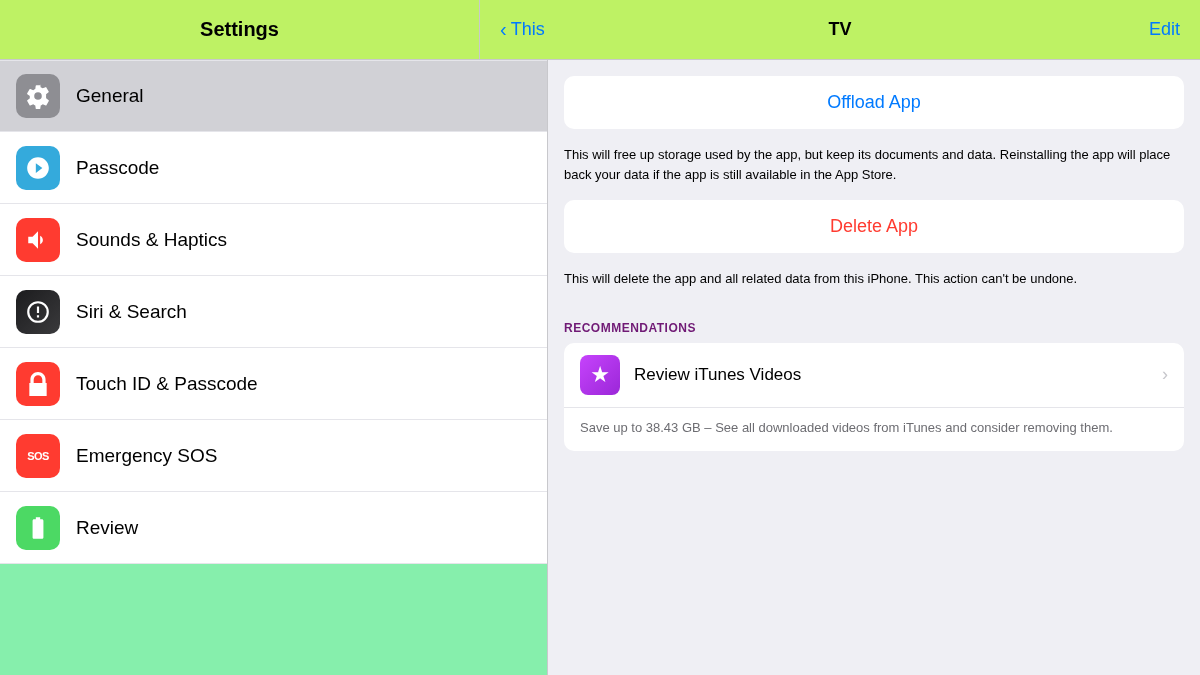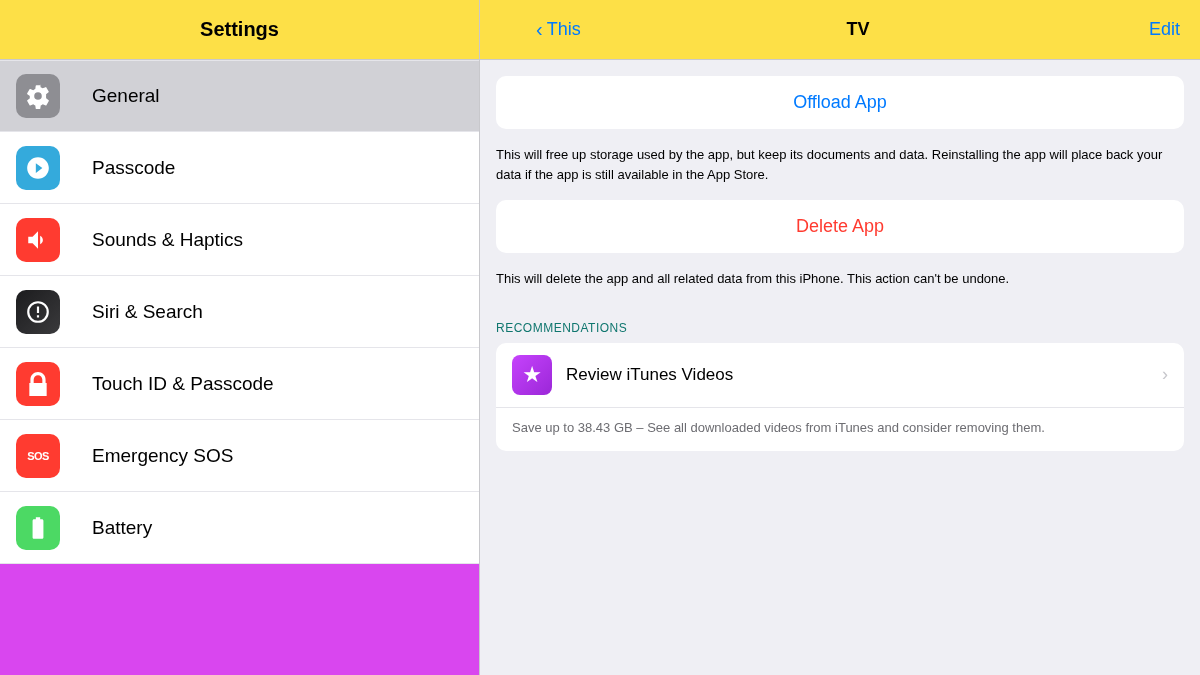--- a/index.html
+++ b/index.html
@@ -10,23 +10,22 @@
       height: 675px;
       overflow: hidden;
       display: flex;
       flex-direction: column;
     }
 
     
     .top-header {
       display: flex;
       height: 60px;
-      background: #fde047;
+      background: #bef264;
       border-bottom: 1px solid #c8c8cc;
-      gap: 36px;
     }
     .left-panel-header {
       width: 480px;
       display: flex;
       align-items: center;
       justify-content: center;
       border-right: 1px solid #c8c8cc;
     }
     .left-panel-header h1 {
       font-size: 20px;
@@ -69,22 +68,22 @@
 
     
     .main-content {
       display: flex;
       flex: 1;
       overflow: hidden;
     }
 
     
     .left-panel {
-      width: 480px;
-      background: #d946ef;
+      width: 548px;
+      background: #86efac;
       border-right: 1px solid #c8c8cc;
       overflow-y: auto;
     }
     .settings-item {
       display: flex;
       align-items: center;
       padding: 12px 16px;
       background: #fff;
       border-bottom: 1px solid #e5e5ea;
       cursor: pointer;
@@ -96,21 +95,21 @@
     .settings-item:first-child {
       border-top: 1px solid #e5e5ea;
     }
     .icon-wrap {
       width: 44px;
       height: 44px;
       border-radius: 10px;
       display: flex;
       align-items: center;
       justify-content: center;
-      margin-right: 32px;
+      margin-right: 16px;
       flex-shrink: 0;
     }
     .icon-wrap svg {
       width: 26px;
       height: 26px;
       fill: #fff;
     }
     .item-label {
       font-size: 19px;
       color: #000;
@@ -157,22 +156,22 @@
 
     .description-text {
       font-size: 13px;
       color: #000000;
       padding: 8px 16px 16px 16px;
       line-height: 1.5;
     }
 
     .section-header {
       font-size: 12px;
-      font-weight: 400;
-      color: #0f766e;
+      font-weight: 700;
+      color: #701a75;
       text-transform: uppercase;
       padding: 16px 32px 8px 16px;
       letter-spacing: 0.5px;
     }
 
     .recommendation-card {
       background: #fff;
       margin: 0 16px 4px 16px;
       border-radius: 10px;
       overflow: hidden;
@@ -288,21 +287,21 @@
       </div>
       <span class="item-label">Emergency SOS</span>
     </div>
 
     <div class="settings-item">
       <div class="icon-wrap icon-battery" style="background: #4cd964;">
         <svg viewBox="0 0 24 24" xmlns="http://www.w3.org/2000/svg">
           <path d="M15.67 4H14V2h-4v2H8.33C7.6 4 7 4.6 7 5.33v15.33C7 21.4 7.6 22 8.33 22h7.33c.74 0 1.34-.6 1.34-1.33V5.33C17 4.6 16.4 4 15.67 4z"></path>
         </svg>
       </div>
-      <span class="item-label">Battery</span>
+      <span class="item-label">Review</span>
     </div>
 
   </div>
 
   <div class="right-panel">
 
     <div class="card">
       <div class="card-btn">
         <span class="card-btn-text offload-color">Offload App</span>
       </div>

